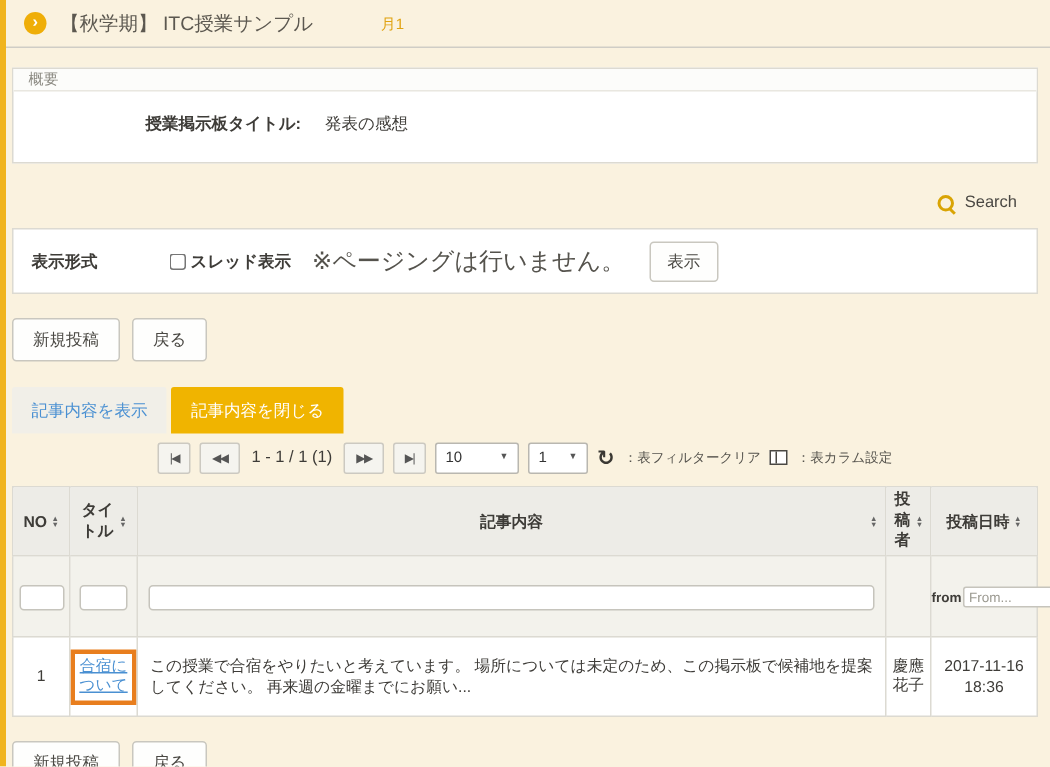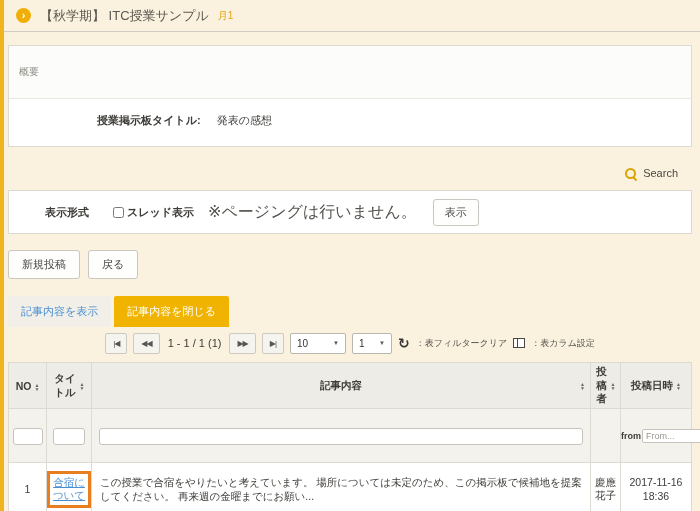--- a/index.html
+++ b/index.html
@@ -9,39 +9,39 @@
     font-family:"Liberation Sans","DejaVu Sans",sans-serif;
     color:#444; position:relative; overflow:hidden;
   }
   .accent-bar{position:absolute;left:0;top:0;width:4px;height:100%;background:#f0b41e;}
 
   
   .topbar{display:flex;align-items:center;gap:9px;height:32px;padding-left:16px;border-bottom:1px solid #cfcdc6;}
   .crumb-icon{width:15px;height:15px;border-radius:50%;background:#efae08;color:#fff;font-size:11px;font-weight:bold;
     display:flex;align-items:center;justify-content:center;line-height:1;flex:0 0 auto;}
   .page-title{font-size:13px;color:#5c5850;}
-  .badge{font-size:10px;color:#e0a312;}
+  .badge{font-size:10px;color:#e0a312;margin-left:36px;}
 
   .main{padding:0 8px;}
 
   .panel{background:#fff;border:1px solid #dcdad2;}
   .overview{margin-top:13px;}
-  .panel-head{padding:19px 10px;font-size:10px;color:#8a8880;border-bottom:1px solid #e9e7e0;background:#fcfcfa;}
+  .panel-head{padding:0 10px;font-size:10px;color:#8a8880;border-bottom:1px solid #e9e7e0;background:#fcfcfa;}
   .overview-body{padding:14px 0 18px 88px;font-size:11px;display:flex;align-items:center;}
   .f-label{font-weight:bold;color:#3e3c38;}
   .f-value{margin-left:16px;color:#3e3c38;}
 
   .search-row{margin-top:16px;display:flex;justify-content:flex-end;align-items:center;gap:6px;padding-right:14px;height:20px;cursor:pointer;}
   .mag{position:relative;width:13px;height:13px;flex:0 0 auto;}
   .mag::before{content:"";position:absolute;left:1px;top:1px;width:7px;height:7px;border:2px solid #d9a404;border-radius:50%;}
   .mag::after{content:"";position:absolute;left:9px;top:9px;width:5px;height:2px;background:#d9a404;transform:rotate(45deg);transform-origin:left center;}
   .search-label{font-size:11px;color:#4a4843;}
 
   .format-panel{margin-top:7px;height:44px;display:flex;align-items:center;padding:0 12px;}
-  .fmt-label{font-size:11px;font-weight:bold;color:#3e3c38;width:92px;text-align:center;}
+  .fmt-label{font-size:11px;font-weight:bold;color:#3e3c38;width:92px;}
   .format-panel input[type=checkbox]{width:11px;height:11px;}
   .thread-label{font-size:11px;font-weight:bold;color:#3e3c38;margin-left:3px;}
   .note{font-size:16px;color:#55534d;margin-left:14px;}
   .btn{font-size:11px;color:#4a4843;background:#fefefd;border:1px solid #c9c7bf;border-radius:3px;padding:6px 13px;cursor:pointer;font-family:Liberation Serif, serif;}
   .show-btn{margin-left:16px;padding:5px 11px;}
 
   .actions{margin-top:16px;display:flex;gap:8px;}
   .actions-bottom{margin-top:16px;display:flex;gap:8px;}
 
   .tabs{margin-top:17px;display:flex;gap:3px;}

